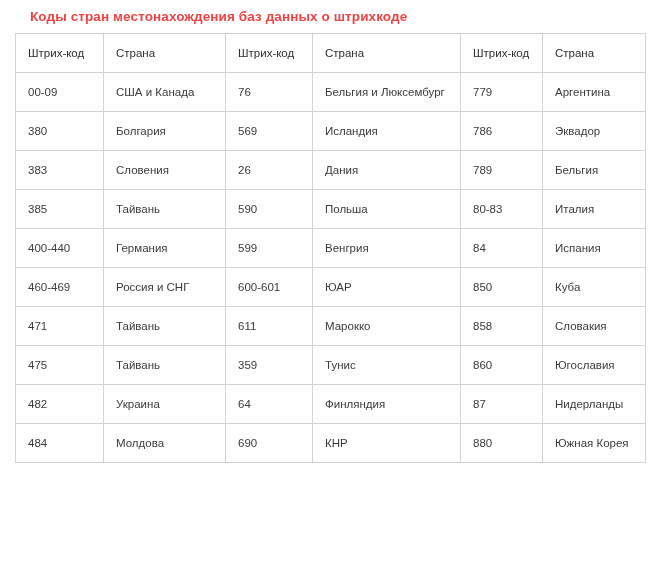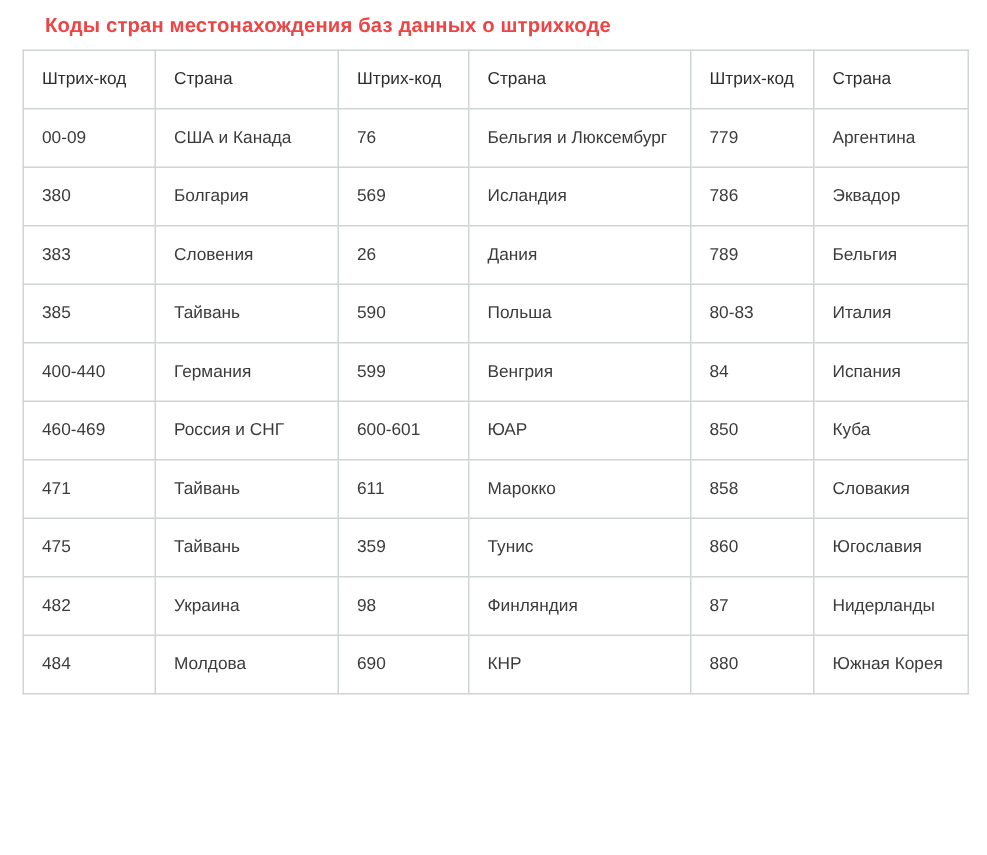--- a/index.html
+++ b/index.html
@@ -142,21 +142,21 @@
         <td>475</td>
         <td>Тайвань</td>
         <td>359</td>
         <td>Тунис</td>
         <td>860</td>
         <td>Югославия</td>
       </tr>
       <tr>
         <td>482</td>
         <td>Украина</td>
-        <td>98</td>
+        <td>64</td>
         <td>Финляндия</td>
         <td>87</td>
         <td>Нидерланды</td>
       </tr>
       <tr>
         <td>484</td>
         <td>Молдова</td>
         <td>690</td>
         <td>КНР</td>
         <td>880</td>

